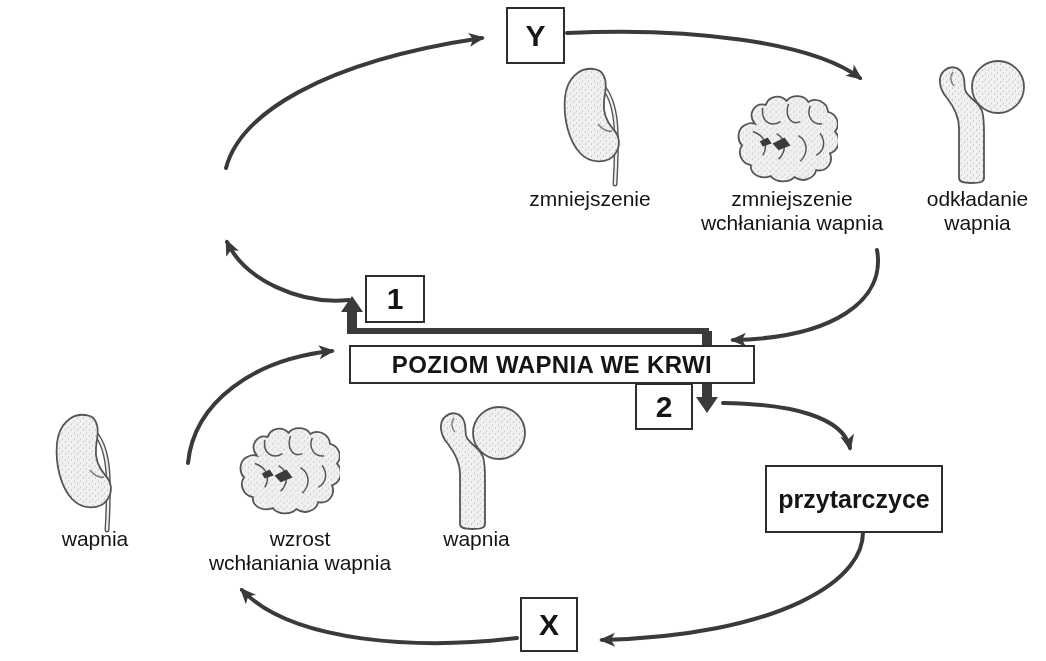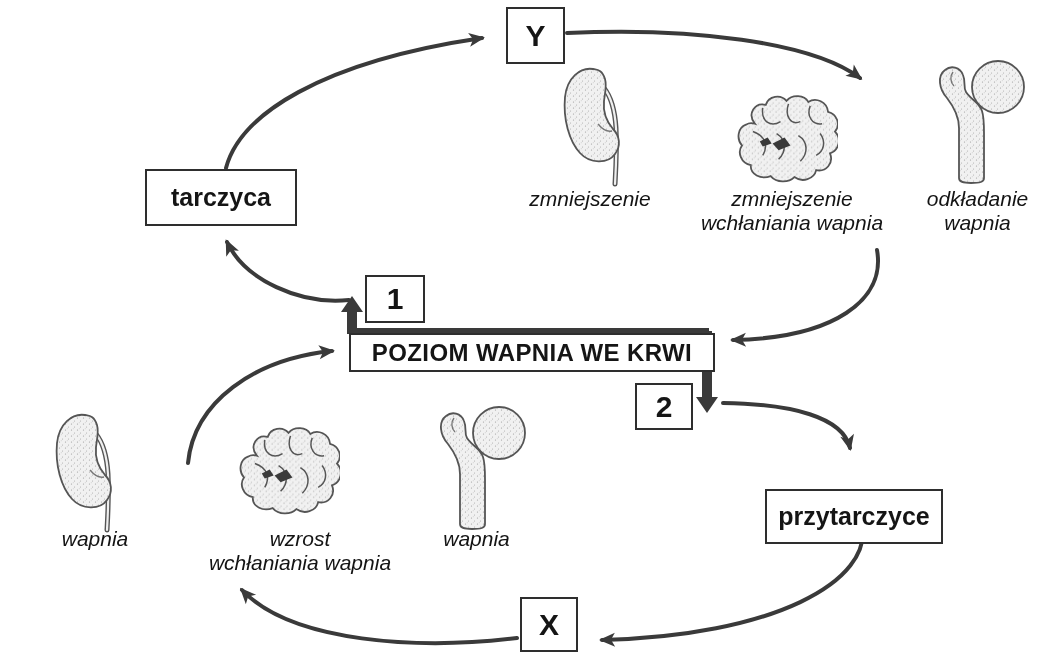--- a/index.html
+++ b/index.html
@@ -13,21 +13,20 @@
     display:flex;align-items:center;justify-content:center;
     font-weight:bold;color:#151515;box-sizing:border-box;
   }
   .box-sm{font-size:30px;}
   .box-word{font-size:25px;}
   .box-level{font-size:24px;letter-spacing:0.4px;white-space:nowrap;}
   .organ{position:absolute;z-index:2;}
   .lbl{
     position:absolute;z-index:2;text-align:center;font-size:21px;line-height:1.12;
     color:#141414;
-    font-style:italic;
   }
   .lbl .l1,.lbl .l2{display:block;white-space:nowrap;}
 </style>
 </head>
 <body>
 
 <div id="canvas">
 
   <svg width="0" height="0" style="position:absolute" aria-hidden="true">
     <defs>
@@ -86,33 +85,30 @@
     </g>
     <g>
       <path d="M707,331 L707,399" stroke="#3a3a3a" stroke-width="10"></path>
       <polygon points="696,397 718,397 707,413" fill="#3a3a3a"></polygon>
     </g>
   </svg>
 
   <div class="box box-sm" style="left:506px;top:7px;width:59px;height:57px;">
       <span>Y</span>
     </div>
-  <div class="box box-word" style="left:145px;top:169px;width:152px;height:57px;">
-      <span>tarczyca</span>
-    </div>
   <div class="box box-sm" style="left:365px;top:275px;width:60px;height:48px;">
       <span>1</span>
     </div>
-  <div class="box box-level" style="left:349px;top:333px;width:366px;height:39px;">
+  <div class="box box-level" style="left:349px;top:345px;width:406px;height:39px;">
       <span>POZIOM WAPNIA WE KRWI</span>
     </div>
   <div class="box box-sm" style="left:635px;top:383px;width:58px;height:47px;">
       <span>2</span>
     </div>
-  <div class="box box-word" style="left:765px;top:465px;width:178px;height:55px;margin-top:24px;">
+  <div class="box box-word" style="left:765px;top:465px;width:178px;height:68px;">
       <span>przytarczyce</span>
     </div>
   <div class="box box-sm" style="left:520px;top:597px;width:58px;height:55px;">
       <span>X</span>
     </div>
 
   <svg class="organ" style="left:560px;top:64px;" width="72" height="124" viewBox="0 0 72 124">
       <use href="#kidney-shape"></use>
     </svg>
   <svg class="organ" style="left:733px;top:92px;" width="105" height="93" viewBox="0 0 106 94">

